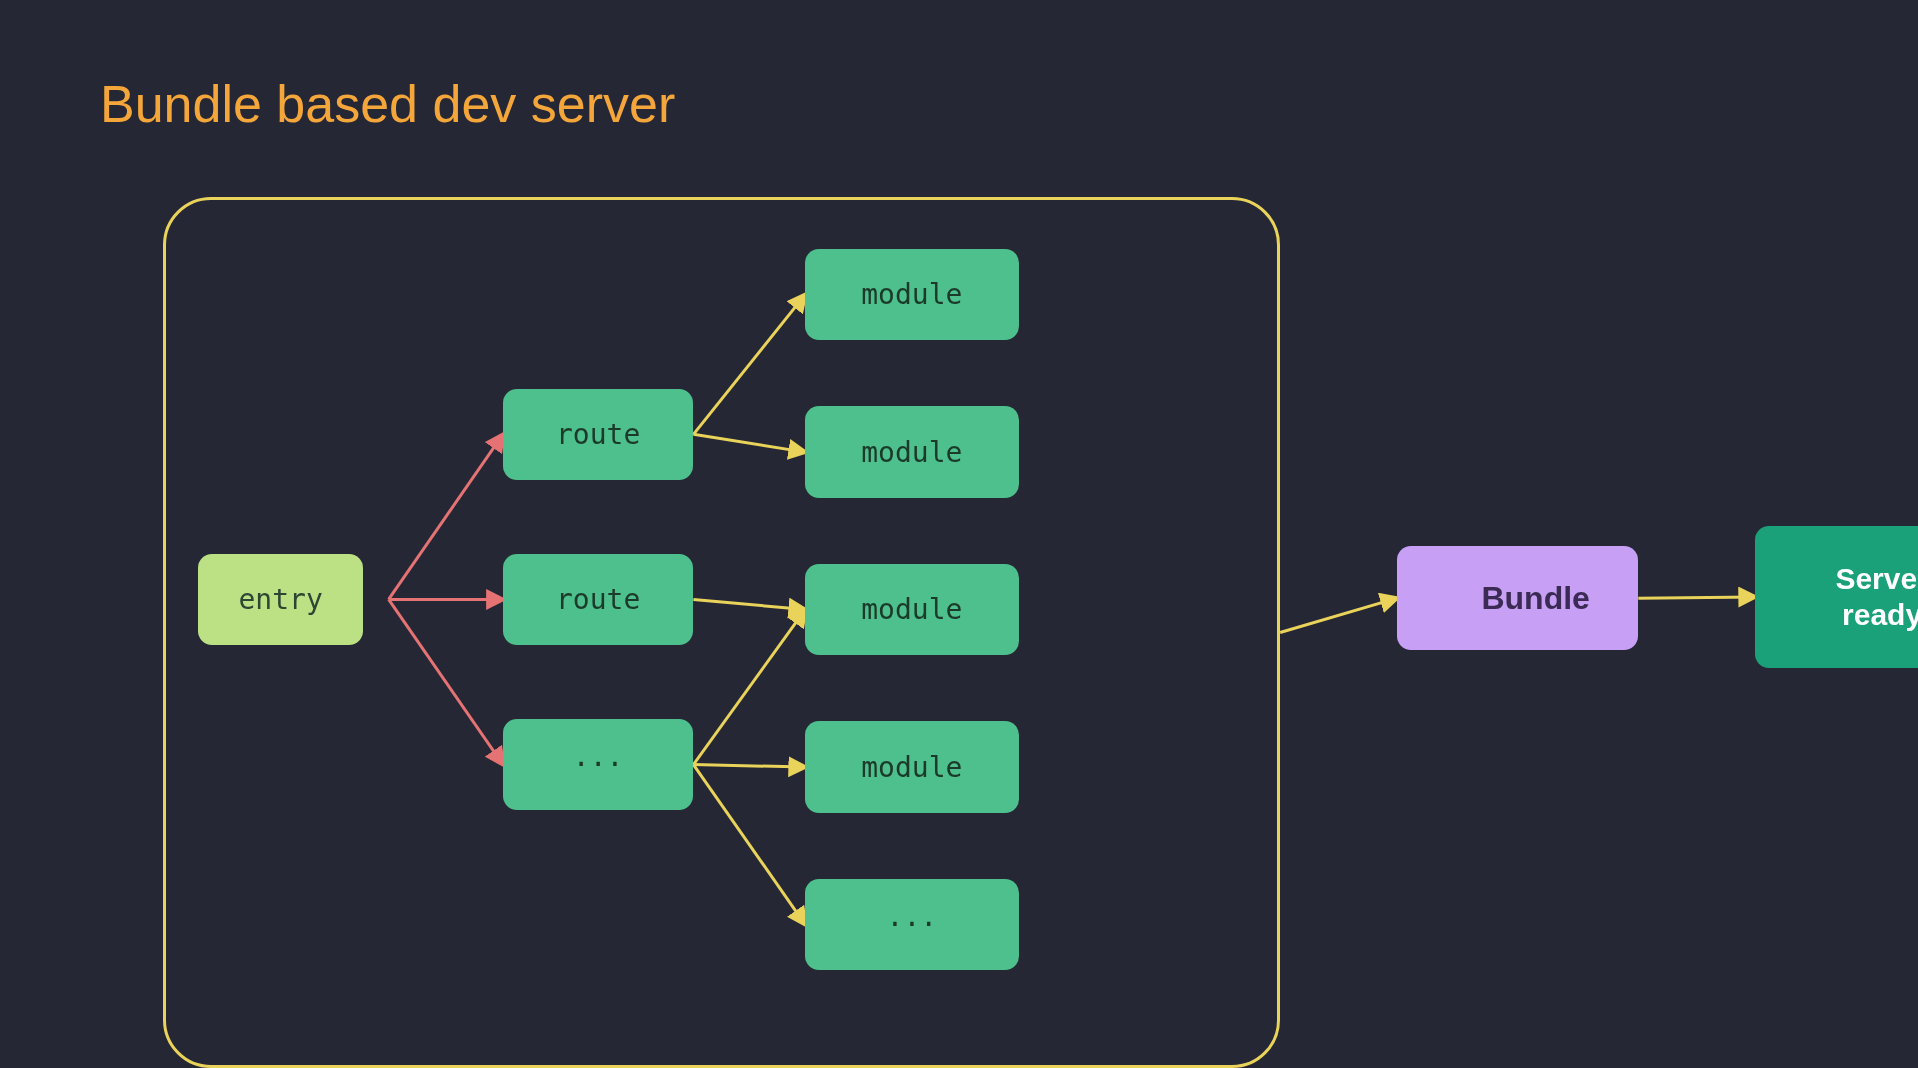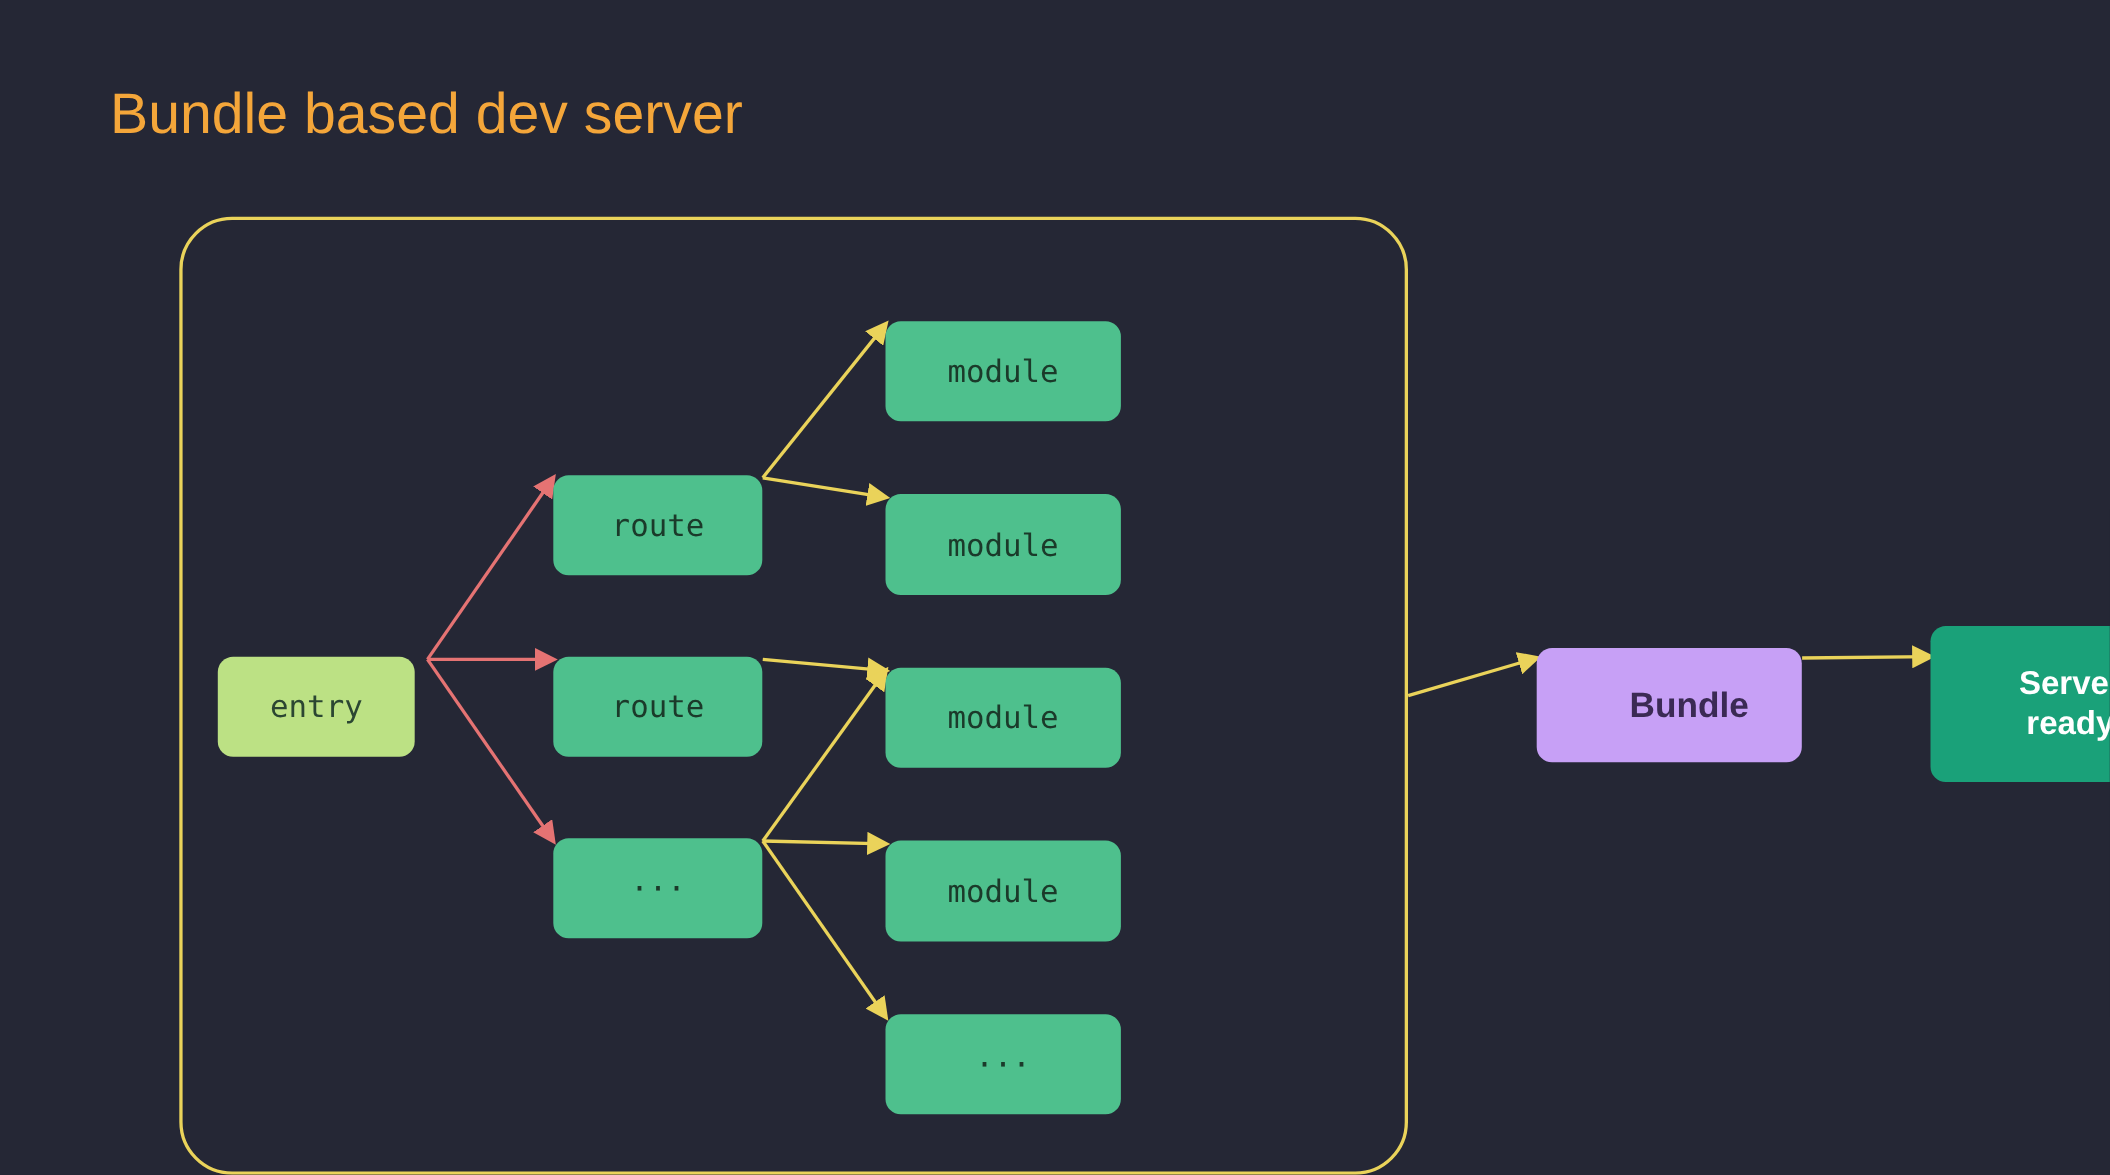--- a/index.html
+++ b/index.html
@@ -29,21 +29,20 @@
     height: 1068px;
   }
   .node {
     position: absolute;
     display: flex;
     align-items: center;
     justify-content: center;
     border-radius: 14px;
     font-size: 28px;
     font-family: 'Menlo', 'Monaco', 'Consolas', monospace;
-    margin-top: 43px;
   }
   .entry {
     background: #bce184;
     color: #2b4632;
   }
   .route, .module {
     background: #4ec08d;
     color: #1b3a2a;
   }
   .bundle {
@@ -101,21 +100,21 @@
       <line x1="693.42" y1="434.34000000000003" x2="805.1800000000001" y2="294.64" stroke="#ead35a" stroke-width="3" marker-end="url(#arrow-yellow)"></line>
       <line x1="693.42" y1="434.34000000000003" x2="805.1800000000001" y2="452.12" stroke="#ead35a" stroke-width="3" marker-end="url(#arrow-yellow)"></line>
       <line x1="693.42" y1="599.44" x2="805.1800000000001" y2="609.6" stroke="#ead35a" stroke-width="3" marker-end="url(#arrow-yellow)"></line>
       <line x1="693.42" y1="764.54" x2="805.1800000000001" y2="609.6" stroke="#ead35a" stroke-width="3" marker-end="url(#arrow-yellow)"></line>
       <line x1="693.42" y1="764.54" x2="805.1800000000001" y2="767.08" stroke="#ead35a" stroke-width="3" marker-end="url(#arrow-yellow)"></line>
       <line x1="693.42" y1="764.54" x2="805.1800000000001" y2="924.5600000000001" stroke="#ead35a" stroke-width="3" marker-end="url(#arrow-yellow)"></line>
       <line x1="1280.16" y1="632.46" x2="1397" y2="598.17" stroke="#ead35a" stroke-width="3" marker-end="url(#arrow-yellow)"></line>
       <line x1="1638.3" y1="598.17" x2="1755.14" y2="596.9" stroke="#ead35a" stroke-width="3" marker-end="url(#arrow-yellow)"></line>
     </svg>
 
-  <div id="entry" class="node entry" style="left: 198.12px; top: 553.72px; width: 179px; height: 91.44px;">entry</div>
+  <div id="entry" class="node entry" style="left: 198.12px; top: 553.72px; width: 165px; height: 91.44px;">entry</div>
 
   <div id="route1" class="node route" style="left: 502.92px; top: 388.62px; width: 190.5px; height: 91.44px;">route</div>
   <div id="route2" class="node route" style="left: 502.92px; top: 553.72px; width: 190.5px; height: 91.44px;">route</div>
   <div id="route3" class="node route" style="left: 502.92px; top: 718.82px; width: 190.5px; height: 91.44px;">···</div>
 
   <div id="module1" class="node module" style="left: 805.18px; top: 248.92px; width: 213.36px; height: 91.44px;">module</div>
   <div id="module2" class="node module" style="left: 805.18px; top: 406.4px; width: 213.36px; height: 91.44px;">module</div>
   <div id="module3" class="node module" style="left: 805.18px; top: 563.88px; width: 213.36px; height: 91.44px;">module</div>
   <div id="module4" class="node module" style="left: 805.18px; top: 721.36px; width: 213.36px; height: 91.44px;">module</div>
   <div id="module5" class="node module" style="left: 805.18px; top: 878.84px; width: 213.36px; height: 91.44px;">···</div>

